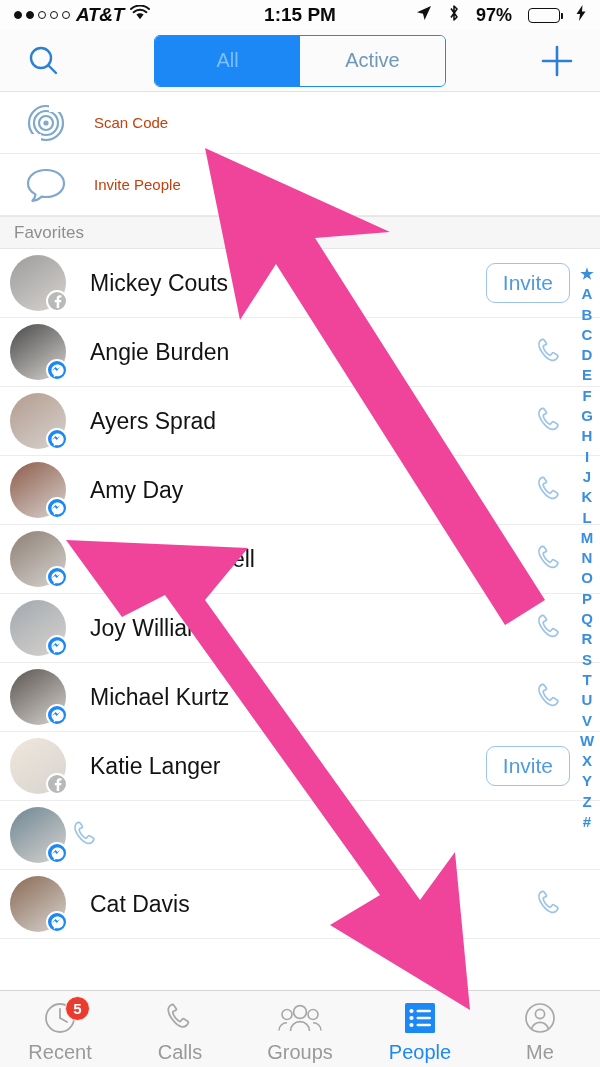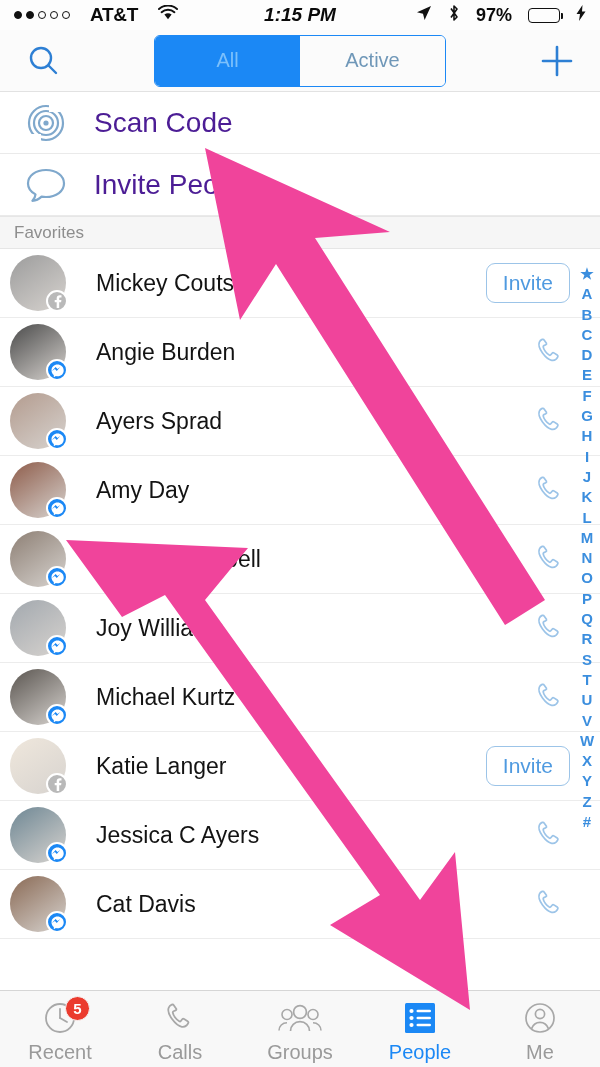--- a/index.html
+++ b/index.html
@@ -12,22 +12,22 @@
   }
 
   
   .status-bar{
     height:30px; width:100%;
     display:flex; align-items:center;
     padding:0 14px;
     font-size:19px; font-weight:bold; color:#0b0b0b;
     background:#fdfdfd;
   }
-  .sb-left{ display:flex; align-items:center; gap:20px; flex:1; }
-  .sb-center{ display:flex; align-items:center; justify-content:flex-end; flex:0 0 auto;font-style:italic; }
+  .sb-left{ display:flex; align-items:center; gap:6px; flex:1;font-style:italic; }
+  .sb-center{ display:flex; align-items:center; justify-content:flex-end; flex:0 0 auto; }
   .sb-right{ display:flex; align-items:center; justify-content:flex-end; gap:16px; flex:1; }
   .dots{ display:flex; align-items:center; gap:4px; }
   .dot{ width:8px; height:8px; border-radius:50%; border:1.4px solid #111; }
   .dot.filled{ background:#111; }
   .carrier{ font-size:19px; font-weight:bold; letter-spacing:-0.3px; }
   .clock{ font-size:19px; font-weight:bold; }
   .pct{ font-size:18px; font-weight:bold; }
   .battery{
     width:32px; height:15px; border:1.5px solid #111; border-radius:4px;
     position:relative; padding:1.5px;
@@ -61,21 +61,21 @@
 
   
   .action-row{
     height:62px; display:flex; align-items:center;
     padding-left:24px; gap:26px;
     background:#fff;
     border-bottom:1px solid #eaeaea;
     cursor:pointer;
   }
   .action-icon{ width:44px; display:flex; align-items:center; justify-content:center; }
-  .action-label{ font-size:28px; color:#4c1d95; }
+  .action-label{ font-size:15px; color:#c2410c; }
 
   
   .section-header{
     height:33px; background:#f6f6f6;
     display:flex; align-items:center; padding-left:14px;
     font-size:17px; color:#8e8e8e;
     border-top:1px solid #e6e6e6; border-bottom:1px solid #e6e6e6;
   }
 
   
@@ -94,21 +94,21 @@
   }
   .badge{
     position:absolute; right:-2px; bottom:-1px;
     width:22px; height:22px; border-radius:50%;
     border:2px solid #fff;
     display:flex; align-items:center; justify-content:center;
   }
   .badge.messenger{ background:#1b88f5; }
   .badge.facebook{ background:#b9b9b9; }
   .contact-name{
-    flex:1; margin-left:30px;
+    flex:1; margin-left:24px;
     font-size:23px; color:#131313; white-space:nowrap;
   }
   .invite-btn{
     border:1.5px solid #9cc4e8; border-radius:9px;
     padding:7px 16px; font-size:21px; color:#4f9ae0;
     background:#fff; cursor:pointer;
   }
   .call-btn{ width:40px; display:flex; align-items:center; justify-content:center; cursor:pointer; }
 
   
@@ -368,21 +368,20 @@
     <div class="contact-row">
       <div class="avatar-wrap">
         <div class="avatar" style="background: linear-gradient(145deg, rgb(110, 135, 148) 0%, rgb(215, 211, 207) 100%);"></div>
         <div class="badge messenger">
           <svg width="15" height="15" viewBox="0 0 15 15">
             <path d="M7.5 1.6c-3.4 0-6 2.5-6 5.8 0 1.9.9 3.5 2.3 4.6v2.3l2.1-1.2c.6.2 1.2.2 1.8.2 3.4 0 6-2.5 6-5.8s-2.8-5.9-6.2-5.9z" fill="#fff"></path>
             <path d="M2 7.9 L5.6 4.1 L7.5 6.1 L10.2 4.1 L6.8 7.9 L4.9 5.9 Z" fill="#1b88f5"></path>
           </svg>
         </div>
       </div>
-      <div class="contact-name">Jessica C Ayers</div>
       <div class="call-btn">
         <svg width="34" height="34" viewBox="0 0 34 34">
           <path d="M9.2 4.4c-1.2.5-2.4 1.6-2.9 2.9-1 2.6.2 6.6 3.2 10.7 3 4.1 6.4 6.8 9.2 7.3 1.8.3 3.3-.2 4.4-1.2 1-1 1.6-1.9 1.8-2.6.2-.6-.1-1.1-.7-1.5l-3.3-2.1c-.7-.4-1.3-.3-1.8.3l-1.3 1.6c-.4.5-.9.6-1.5.3-1.3-.7-2.6-1.9-3.9-3.6-1.3-1.7-2-3.2-2.2-4.6-.1-.6.1-1 .7-1.3l1.9-.8c.7-.3.9-.9.6-1.6L11.1 5c-.3-.6-.9-.9-1.9-.6z" stroke="#9cc4e8" stroke-width="1.7" fill="none" stroke-linejoin="round"></path>
         </svg>
       </div>
     </div>
     <div class="contact-row">
       <div class="avatar-wrap">
         <div class="avatar" style="background: linear-gradient(145deg, rgb(138, 106, 85) 0%, rgb(215, 211, 207) 100%);"></div>
         <div class="badge messenger">

